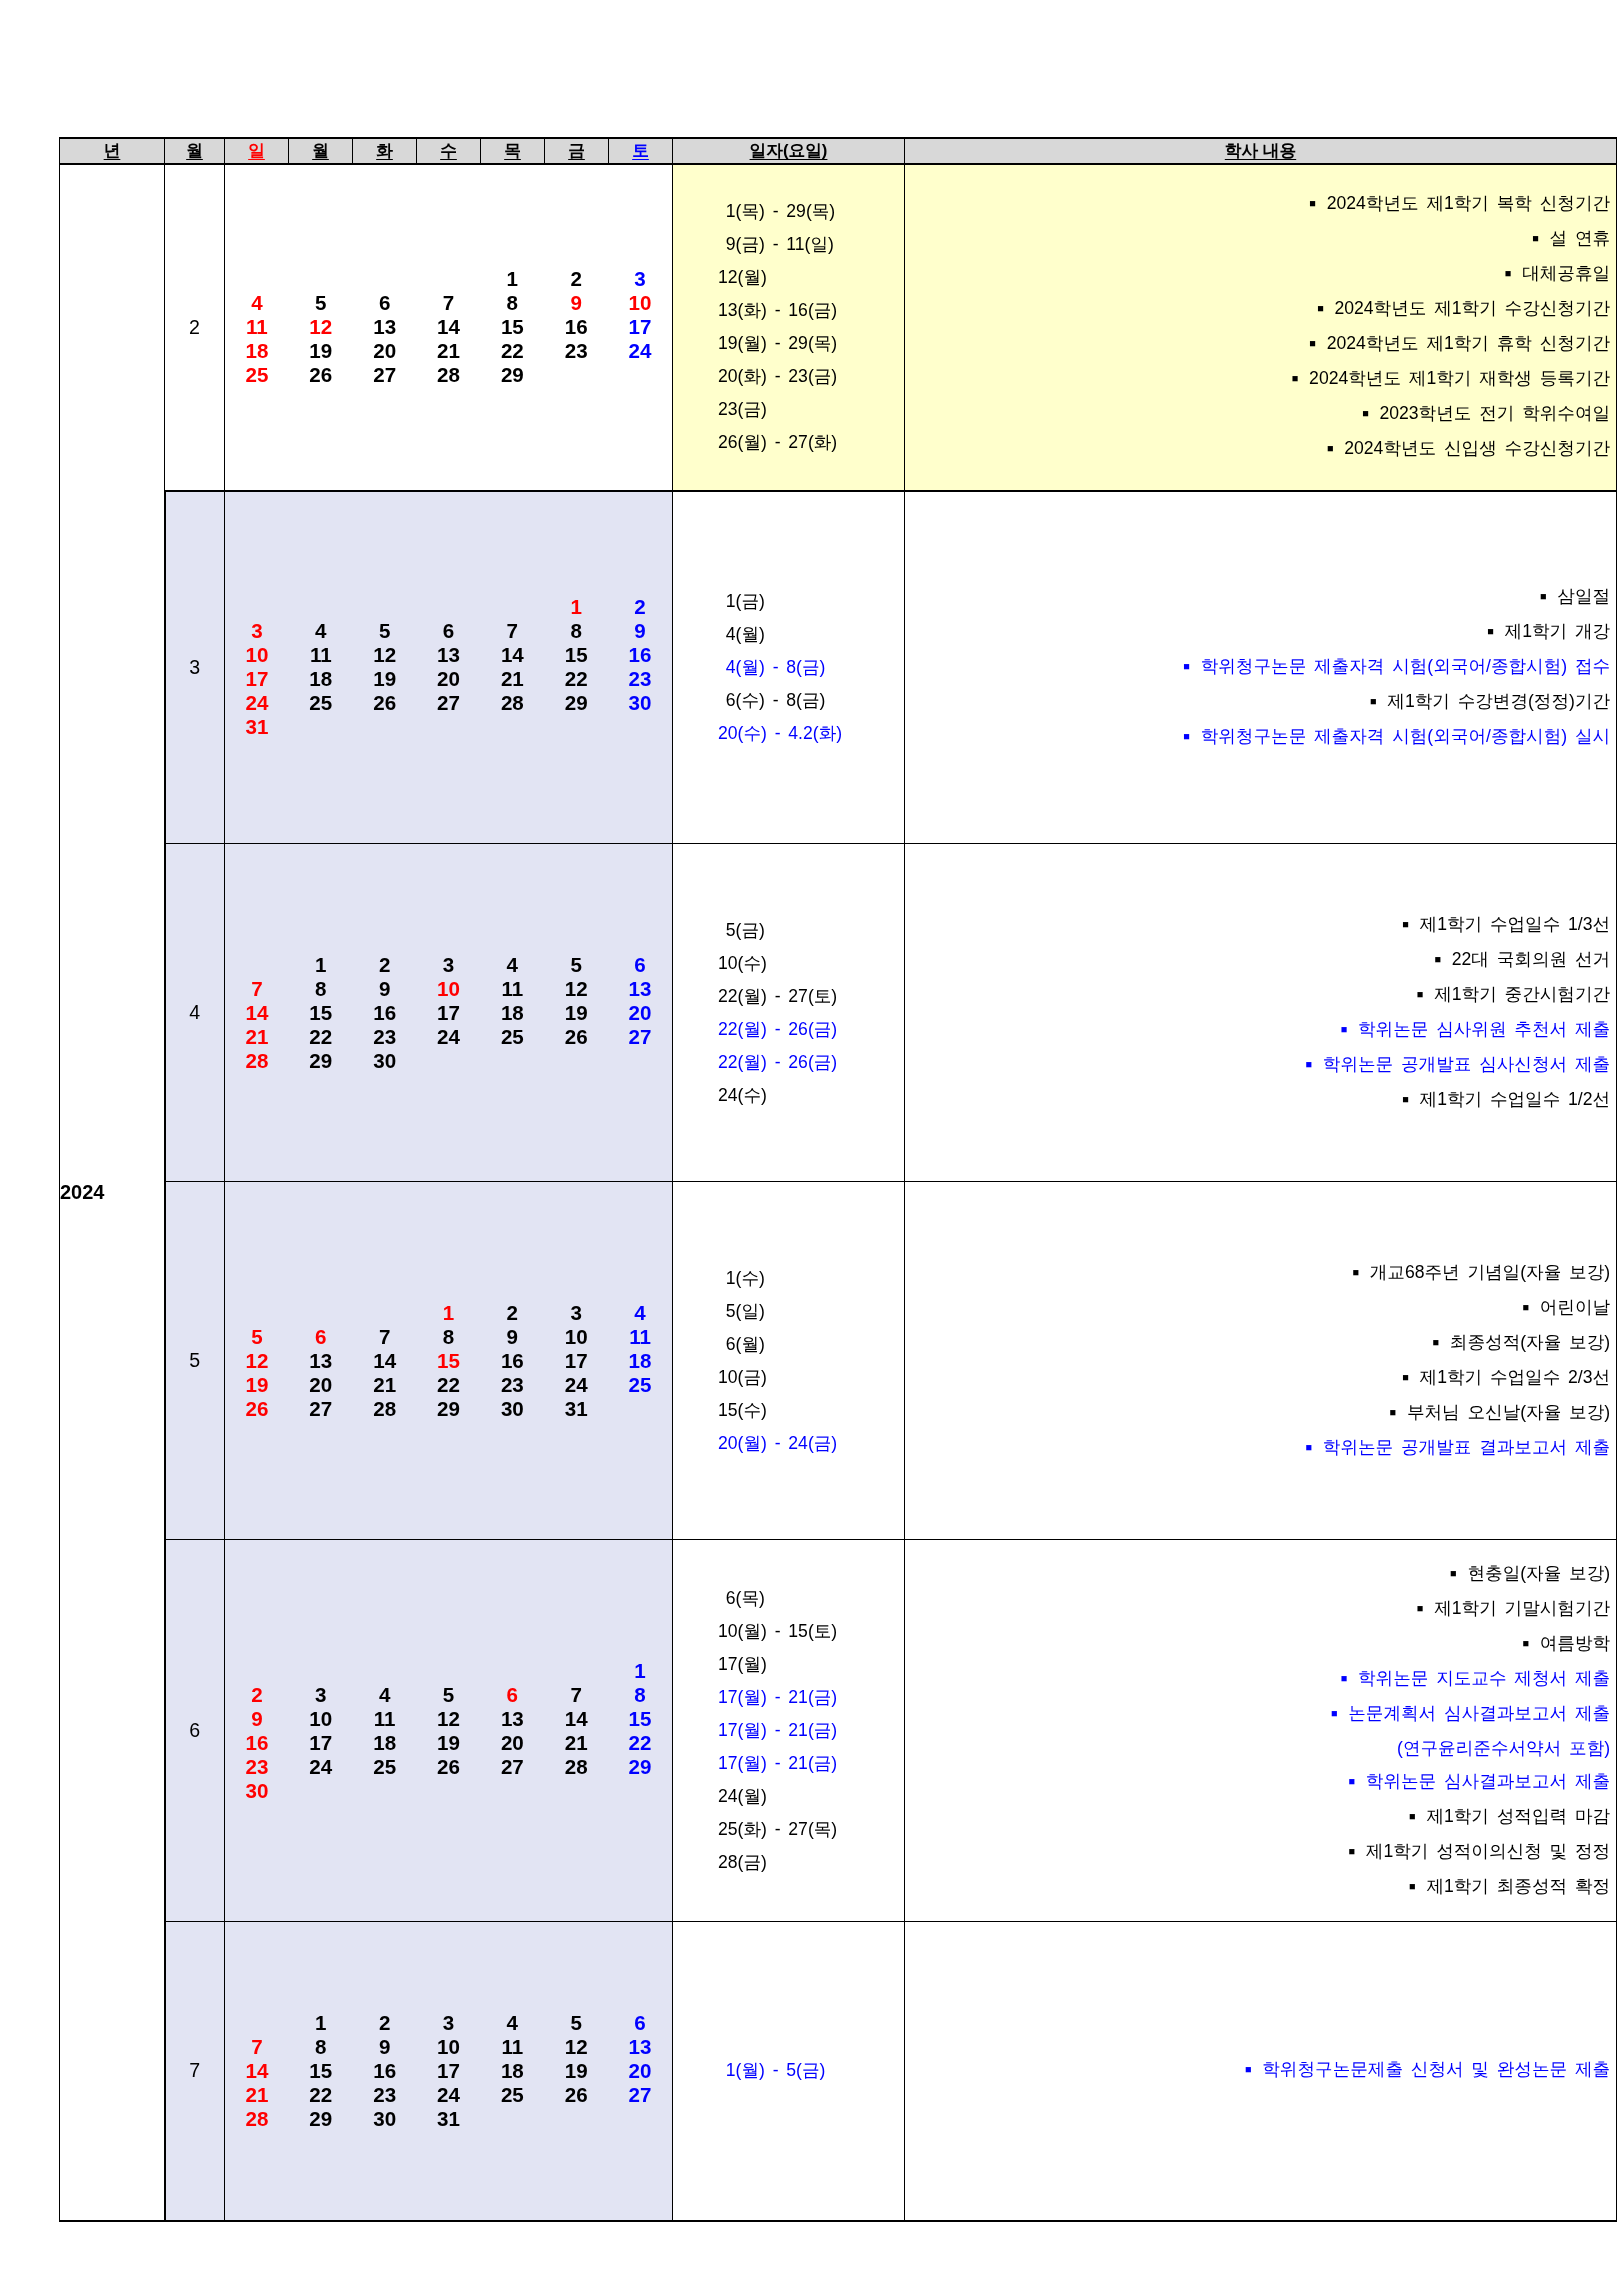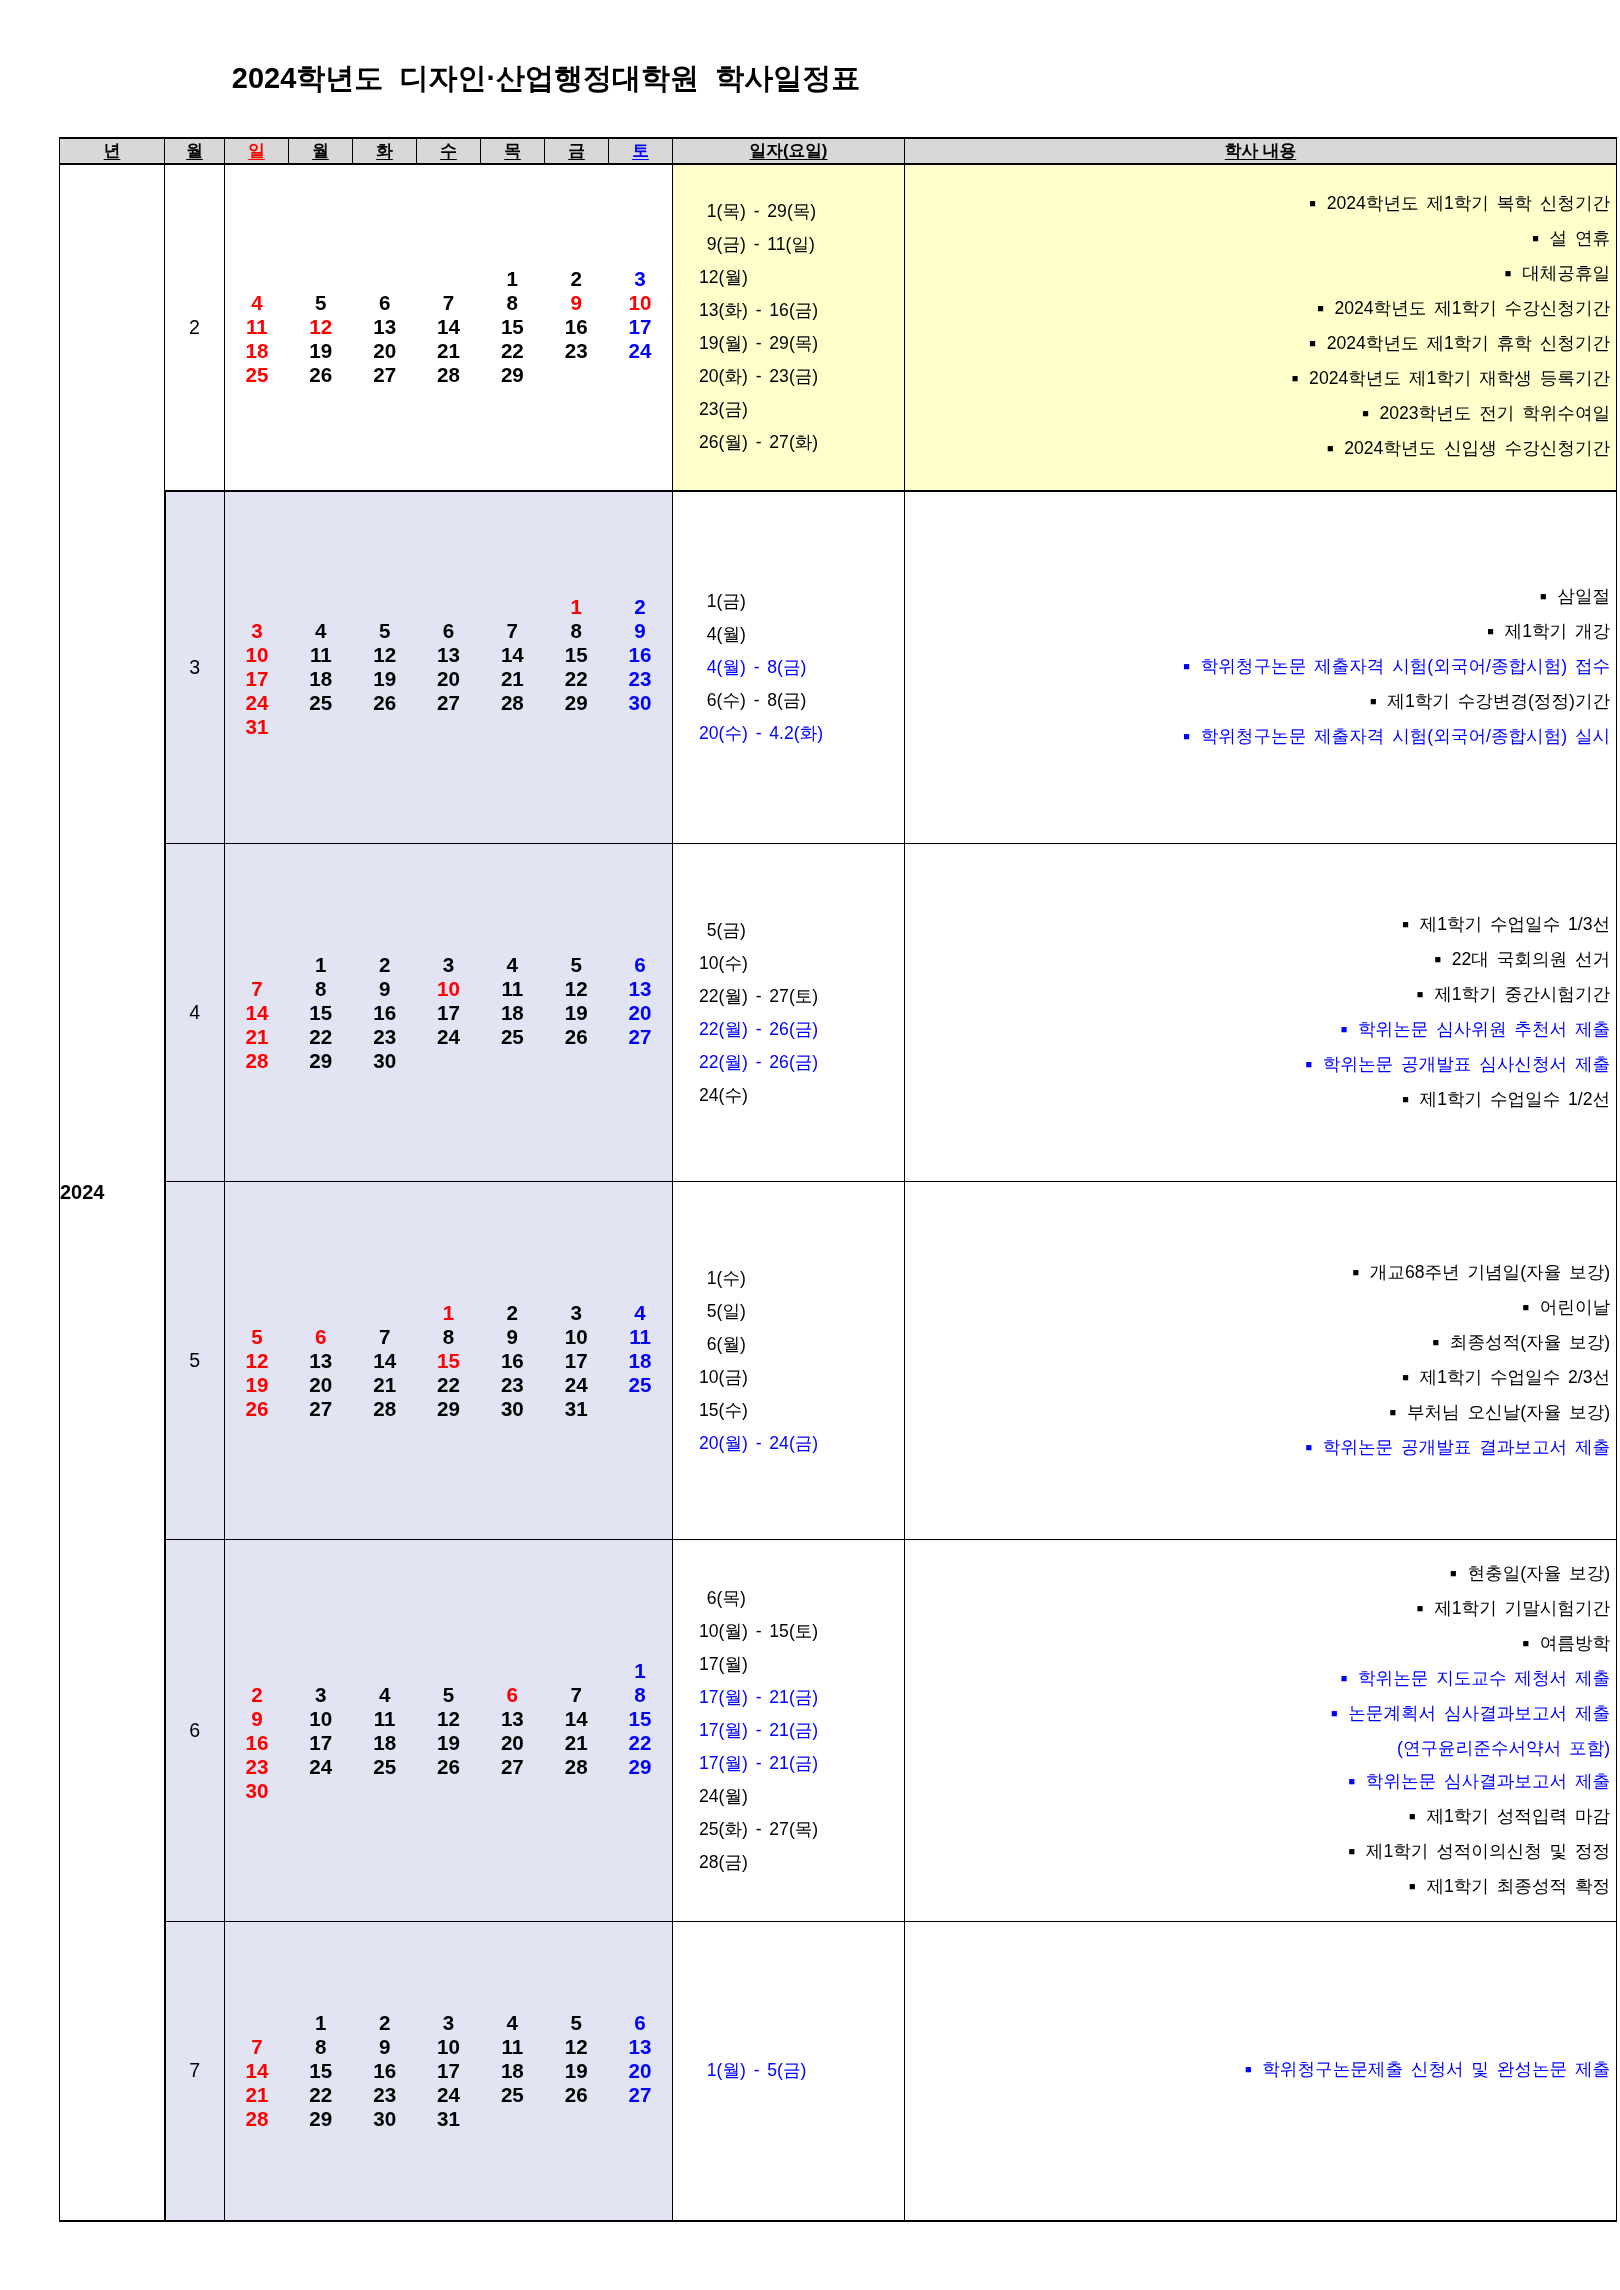--- a/index.html
+++ b/index.html
@@ -76,40 +76,39 @@
     font-size: 20.6px; font-weight: bold;
   }
   .red { color: var(--red, #f00); }
   .blue { color: var(--blue, #00f); }
 
   .date-cell, .item-cell { vertical-align: middle; }
   .lines {
     display: flex; flex-direction: column; justify-content: center;
     height: 100%; box-sizing: border-box;
   }
-  .date-cell .lines { padding-left: 26px; }
+  .date-cell .lines { padding-left: 26px; margin-left: 19px; }
   .item-cell .lines { padding-left: 21.6px; padding-right: 5.9px; text-align: right; }
 
   .date-line {
     line-height: 33px; font-size: 17.6px; white-space: pre; word-spacing: 2.9px;
   }
   .item {
     line-height: 33px; font-size: 17.6px; white-space: pre; word-spacing: 2.9px;
   }
   .item .bullet {
     font-size: 10.8px; margin-right: 10.8px; position: relative; top: -2px;
   }
   .item.cont { padding-left: 21.6px; }
 </style>
 </head>
 <body>
 
 <div class="page">
 
-  <div class="title">2024학년도  디자인·산업행정대학원  학사일정표</div>
 
   <table class="cal">
     <colgroup>
       <col class="c-year">
         <col class="c-month">
       <col class="c-day">
         <col class="c-day">
         <col class="c-day">
         <col class="c-day">
         <col class="c-day">

